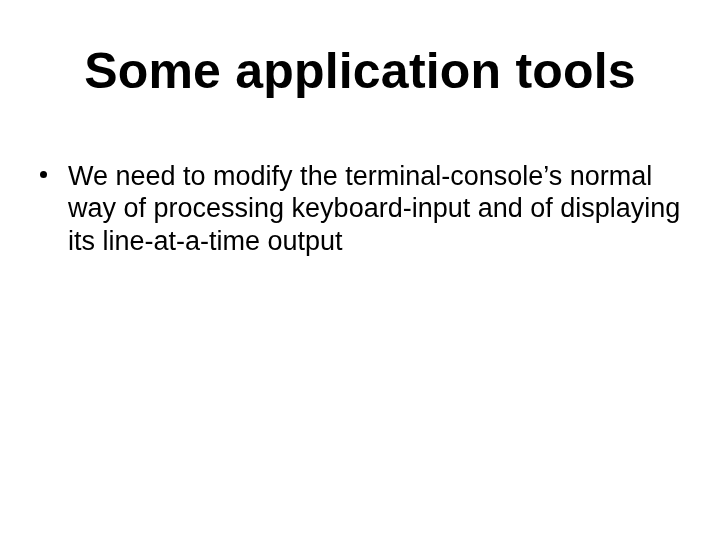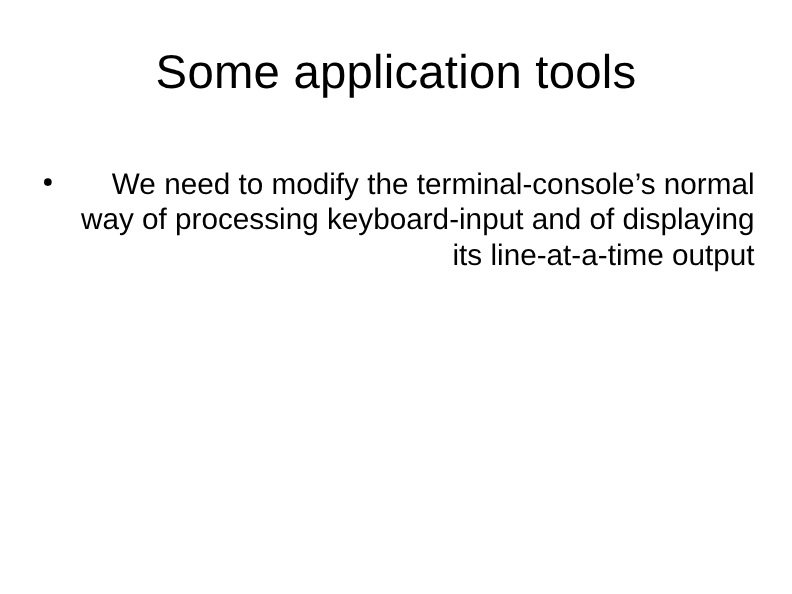--- a/index.html
+++ b/index.html
@@ -5,31 +5,30 @@
     * { margin: 0; padding: 0; box-sizing: border-box; }
     html, body { width: 720px; height: 540px; }
     body {
       background: #fff;
       font-family: Arial, Helvetica, sans-serif;
       color: #000;
       padding: 36px 34px 0 34px;
     }
     .title {
       text-align: center;
-      font-size: 43px;
-      font-weight: 400;
+      font-size: 50px;
+      font-weight: 700;
       margin-top: 6px;
       margin-bottom: 60px;
       letter-spacing: 0.2px;
     }
     .bullets {
       list-style: none;
       font-size: 27px;
       line-height: 1.2;
-      text-align: right;
     }
     .bullets li {
       position: relative;
       padding-left: 34px;
       margin-bottom: 4px;
     }
     .bullets li .dot {
       position: absolute;
       left: 6px;
       top: 11px;

